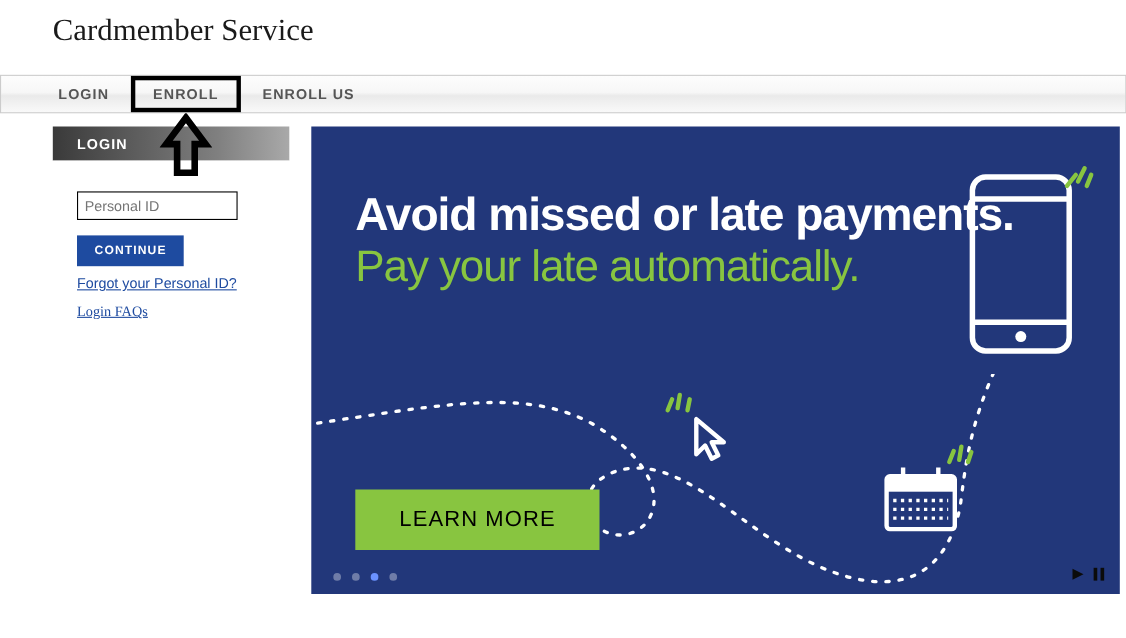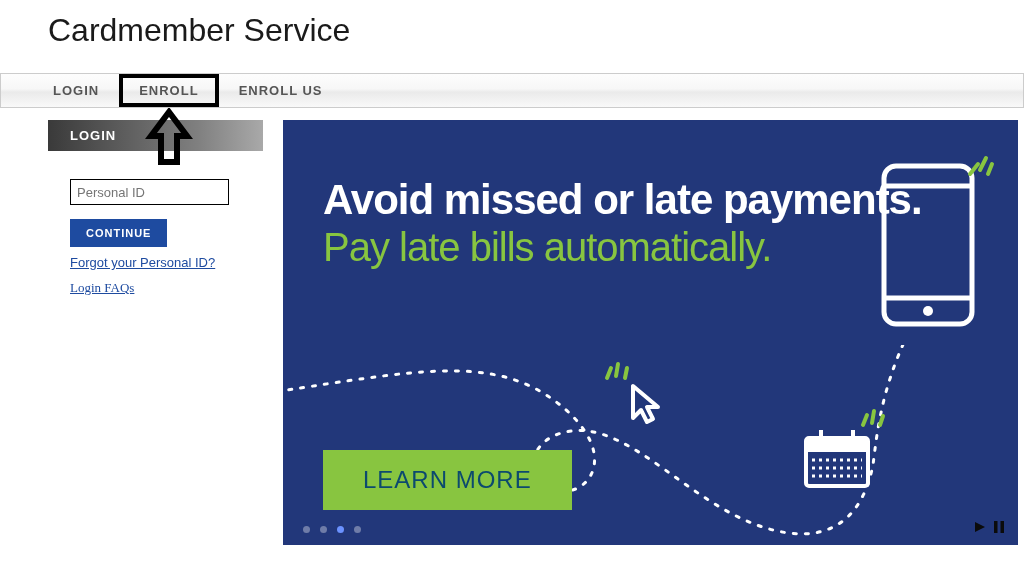--- a/index.html
+++ b/index.html
@@ -7,22 +7,22 @@
       font-family: Arial, Helvetica, sans-serif;
       background: #ffffff;
       width: 1024px;
       height: 580px;
       overflow: hidden;
     }
     .header {
       padding: 12px 0 24px 48px;
     }
     .brand-title {
-      font-family: Liberation Sans, sans-serif;
-      font-size: 32px;
+      font-family: Liberation Serif, serif;
+      font-size: 28px;
       font-weight: 400;
       color: #1a1a1a;
     }
     .nav {
       background: linear-gradient(to bottom, #fdfdfd 0%, #f7f7f7 45%, #eaeaea 55%, #f9f9f9 100%);
       border: 1px solid #ccc;
       display: flex;
       padding: 0 32px;
     }
     .nav-item {
@@ -60,21 +60,21 @@
       font-weight: bold;
       font-size: 13px;
       letter-spacing: 1px;
       padding: 8px 22px;
     }
     .login-body {
       background: #fff;
       padding: 28px 22px 20px 22px;
     }
     .text-input {
-      width: 159px;
+      width: 146px;
       height: 26px;
       border: 1px solid #000;
       padding: 0 6px;
       font-size: 13px;
       color: #0c4a6e;
       font-family: inherit;
     }
     .continue-btn {
       margin-top: 14px;
       background: #1e4ba0;
@@ -122,23 +122,23 @@
       line-height: 1.07;
       color: #88c540;
       letter-spacing: -1px;
       margin-top: 4px;
     }
     .learn-btn {
       position: absolute;
       left: 40px;
       top: 330px;
       background: #88c540;
-      color: #0c4a6e;
+      color: #000000;
       font-weight: 400;
-      font-size: 24px;
+      font-size: 20px;
       letter-spacing: 1px;
       padding: 16px 40px;
       border: none;
       cursor: pointer;
     }
     
     .hero svg.phone { position: absolute; top: 40px; right: 40px; }
     .hero svg.calendar { position: absolute; bottom: 55px; right: 145px; }
     .hero svg.cursor { position: absolute; top: 248px; left: 330px; }
     .hero svg.path { position: absolute; top: 225px; left: -10px; width: 730px; height: 220px; }
@@ -205,21 +205,21 @@
                C 305 68, 328 100, 320 125
                C 312 150, 278 154, 265 132
                C 253 112, 268 90, 298 86
                C 360 78, 420 165, 500 185
                C 560 200, 590 170, 600 120
                C 605 80, 610 30, 650 -40" fill="none" stroke="#fff" stroke-width="3" stroke-dasharray="3 9" stroke-linecap="round"></path>
     </svg>
 
     <div class="hero-text">
       <div class="hero-h1">Avoid missed or late payments.</div>
-      <div class="hero-h2">Pay late bills automatically.</div>
+      <div class="hero-h2">Pay your late automatically.</div>
     </div>
 
     <svg class="phone" width="100" height="170" viewBox="0 0 100 170">
       <rect x="6" y="6" width="88" height="158" rx="12" fill="none" stroke="#fff" stroke-width="5"></rect>
       <line x1="6" y1="26" x2="94" y2="26" stroke="#fff" stroke-width="5"></line>
       <line x1="6" y1="138" x2="94" y2="138" stroke="#fff" stroke-width="5"></line>
       <circle cx="50" cy="151" r="5" fill="#fff"></circle>
     </svg>
     <svg class="spark" style="top:30px; right:22px;" width="30" height="30">
       <line x1="4" y1="24" x2="12" y2="14"></line>

